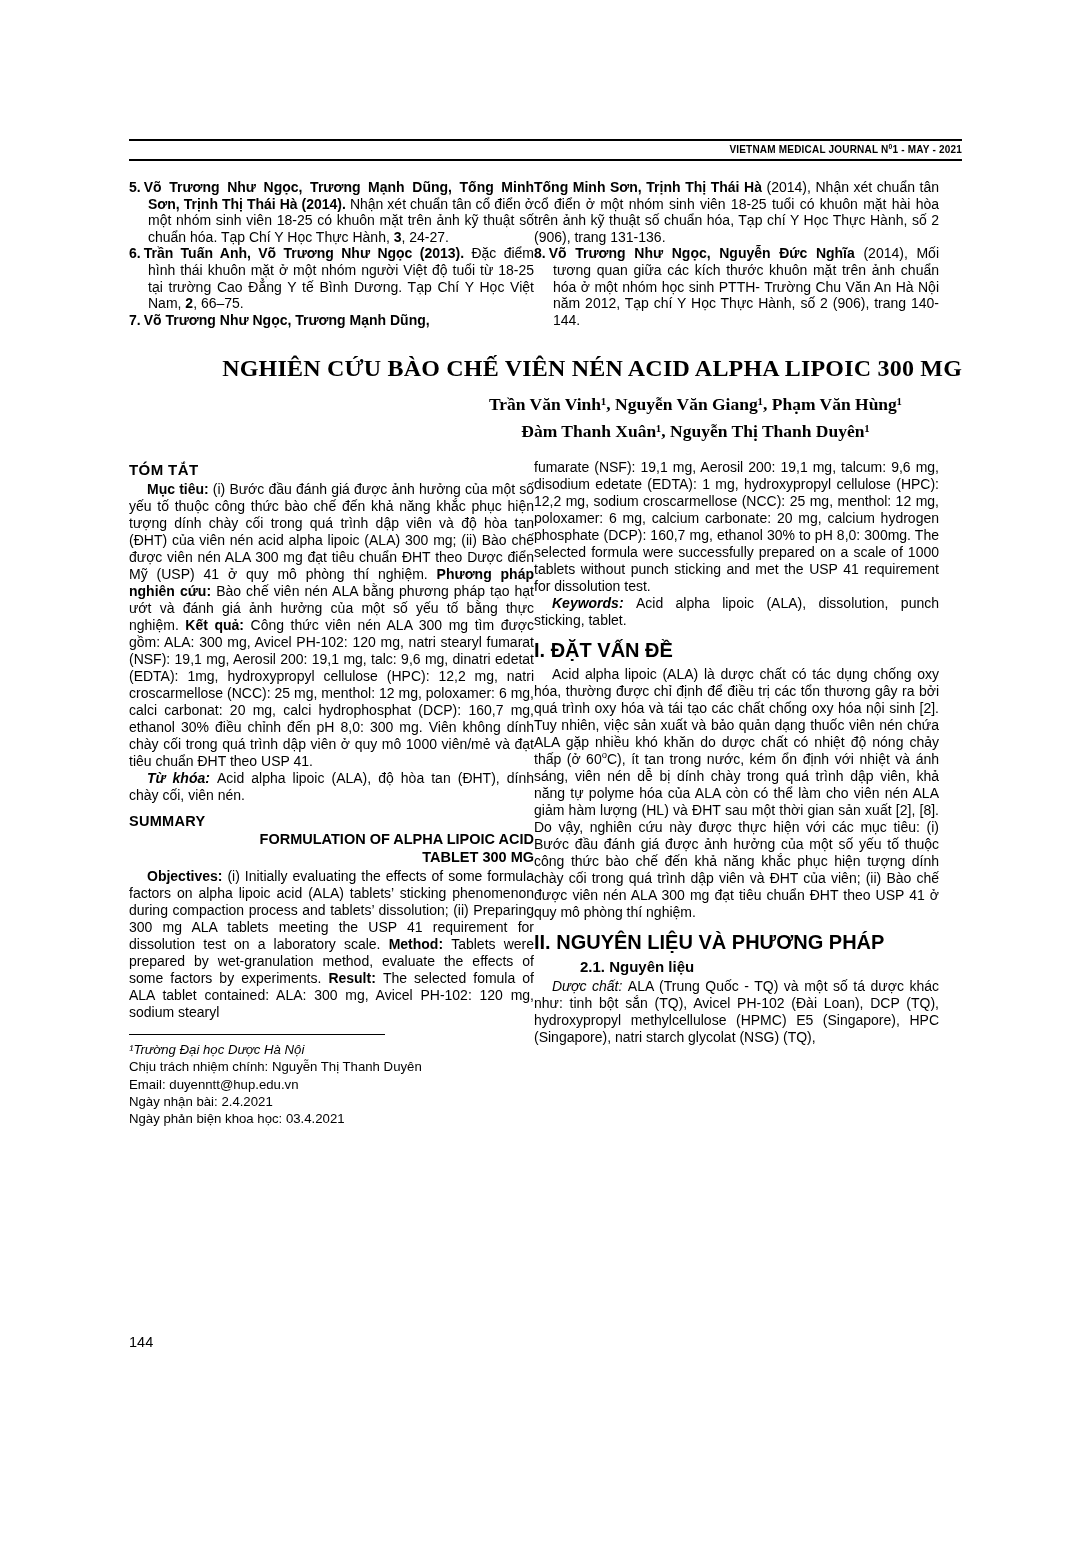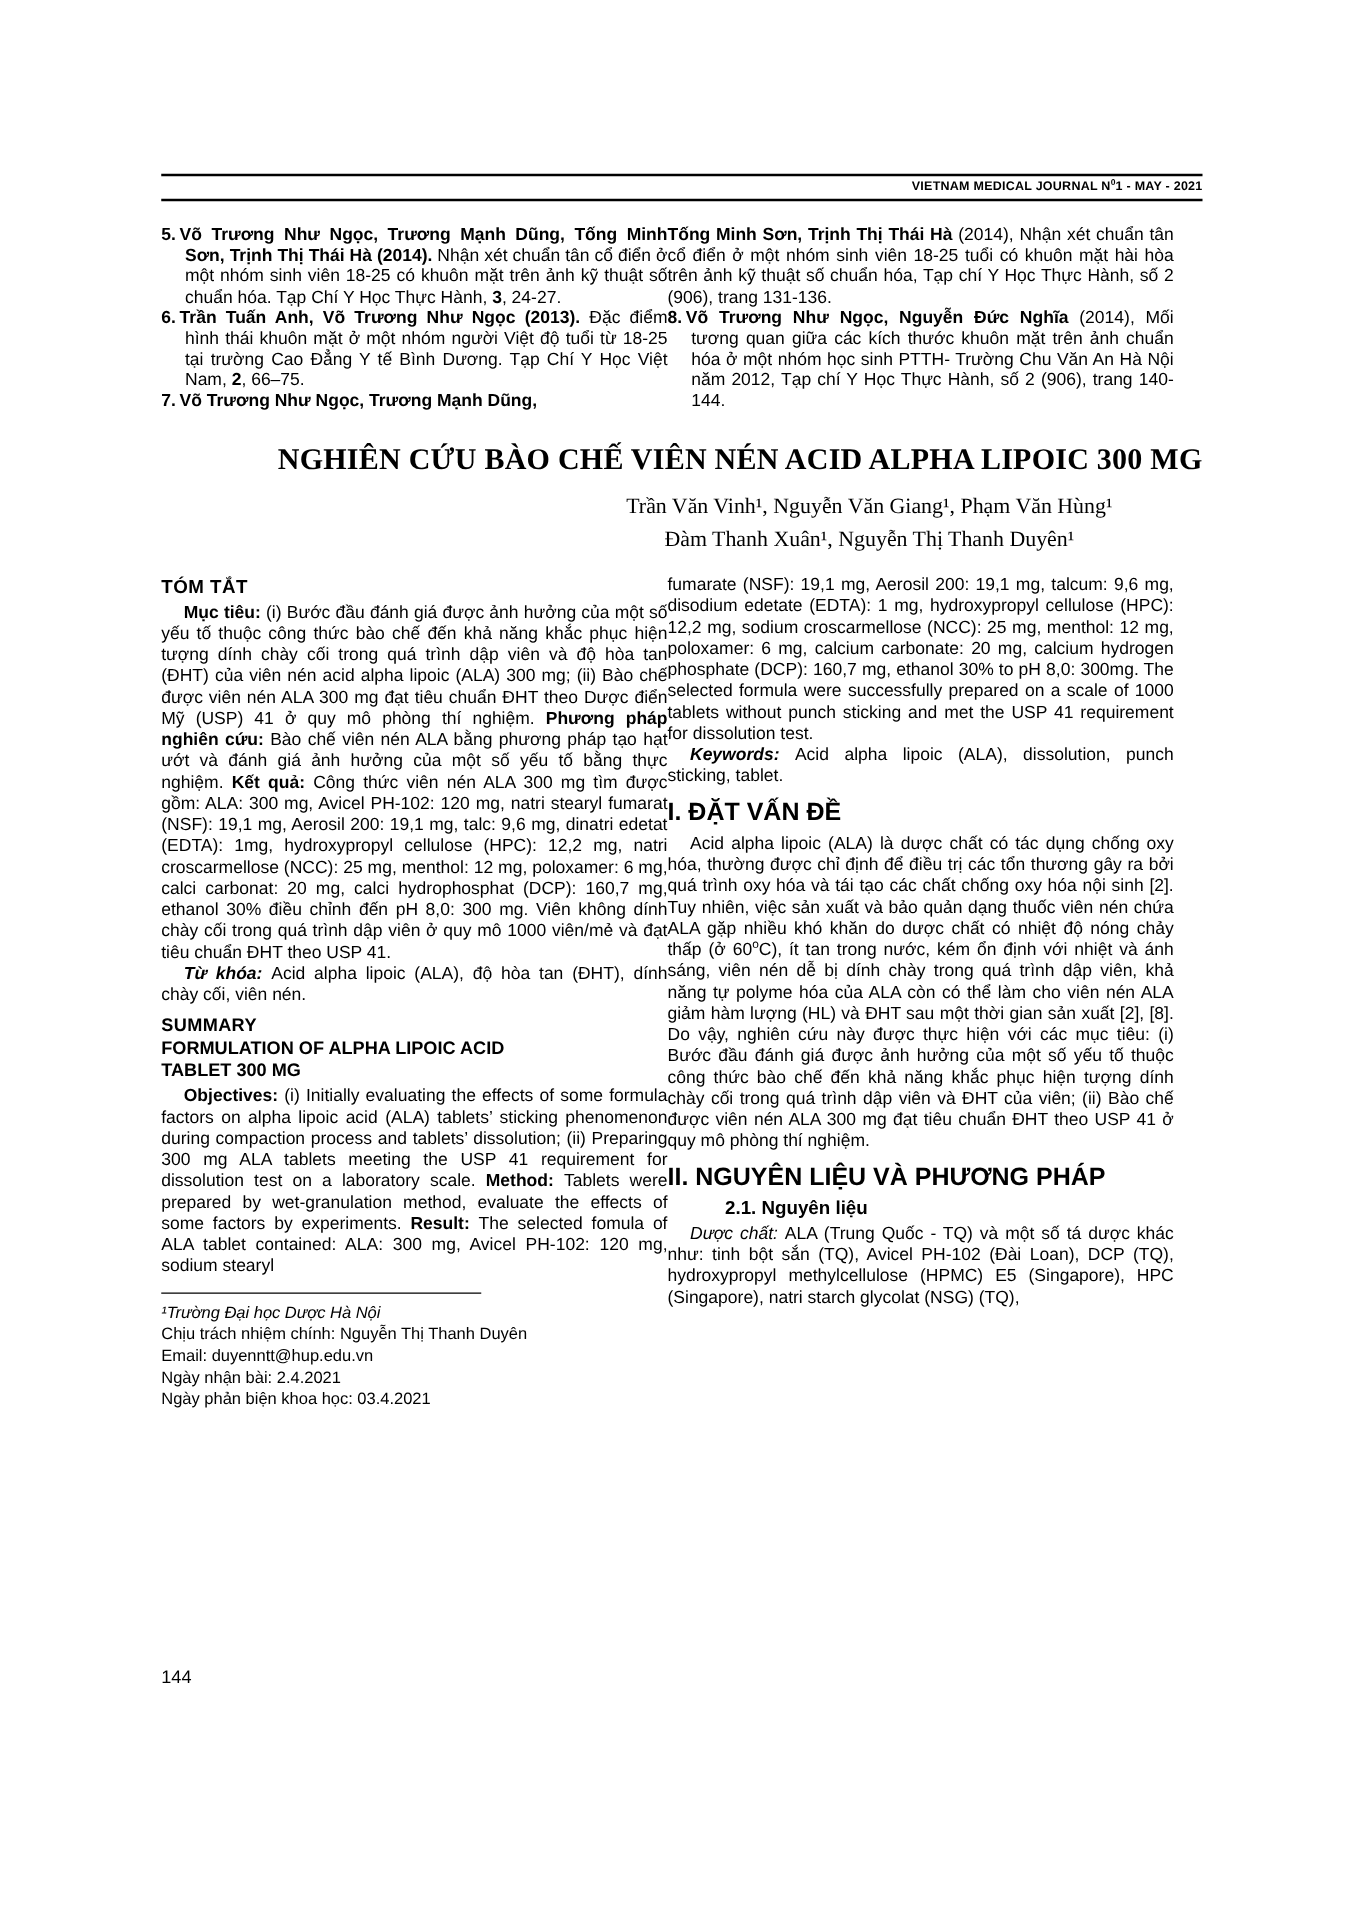--- a/index.html
+++ b/index.html
@@ -38,32 +38,32 @@
   span.i { font-style:italic; }
   span.sup { vertical-align:super; font-size:68%; line-height:0; }
 
   .article-title {
     font-family:"Liberation Serif", "DejaVu Serif", serif;
     font-weight:bold; font-size:24px; text-align:right;
     margin-top:27px; letter-spacing:0.2px;
   }
   .authors {
     font-family:"Liberation Serif", "DejaVu Serif", serif;
-    font-weight:normal; font-size:17.5px;
+    font-weight:bold; font-size:17.5px;
     text-align:center; padding-left:300px;
     margin-top:9px; line-height:1.5;
   }
 
   .body-cols { margin-top:15px; }
   .p { font-size:14px; line-height:17px; text-align:justify; }
   .p.ind { text-indent:18px; }
 
   .h-tomtat { font-size:15px; font-weight:bold; margin:2px 0 3px 0; letter-spacing:0.4px; }
   .h-summary { font-size:14.5px; font-weight:bold; margin:9px 0 1px 0; letter-spacing:0.3px; }
-  .h-sub-center { font-size:14.5px; font-weight:bold; text-align:left; line-height:18px; }
+  .h-sub-center { font-size:14.5px; font-weight:bold; text-align:right; line-height:18px; }
   .sub-center-wrap { margin:1px 0 2px 0; }
   .h-section { font-size:20px; font-weight:bold; margin:10px 0 4px 0; }
   .h-sub { font-size:15px; font-weight:bold; padding-left:46px; margin:3px 0 3px 0; }
 
   .footnote { margin-top:13px; font-size:13.2px; line-height:17.4px; }
   .footnote-rule { width:256px; border-top:1.5px solid #000; margin-bottom:6px; }
   .fn-aff { font-style:italic; }
 
   .page-number { position:absolute; left:129px; top:1334px; font-size:14.5px; }
 </style>

